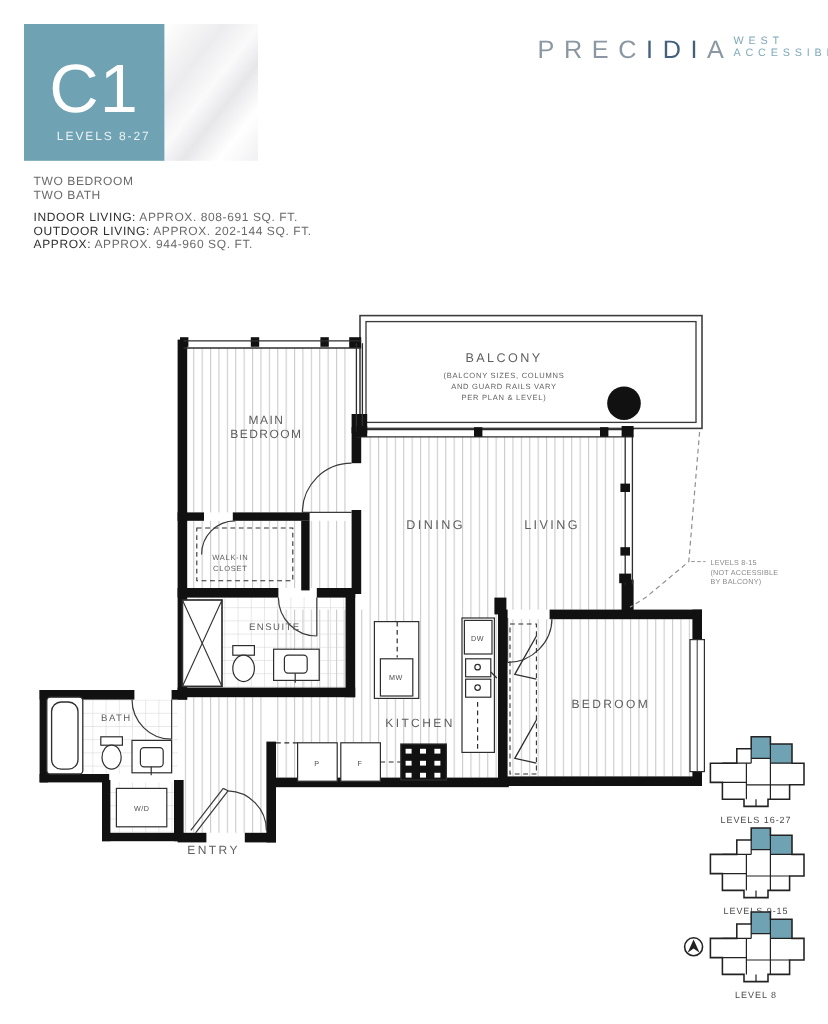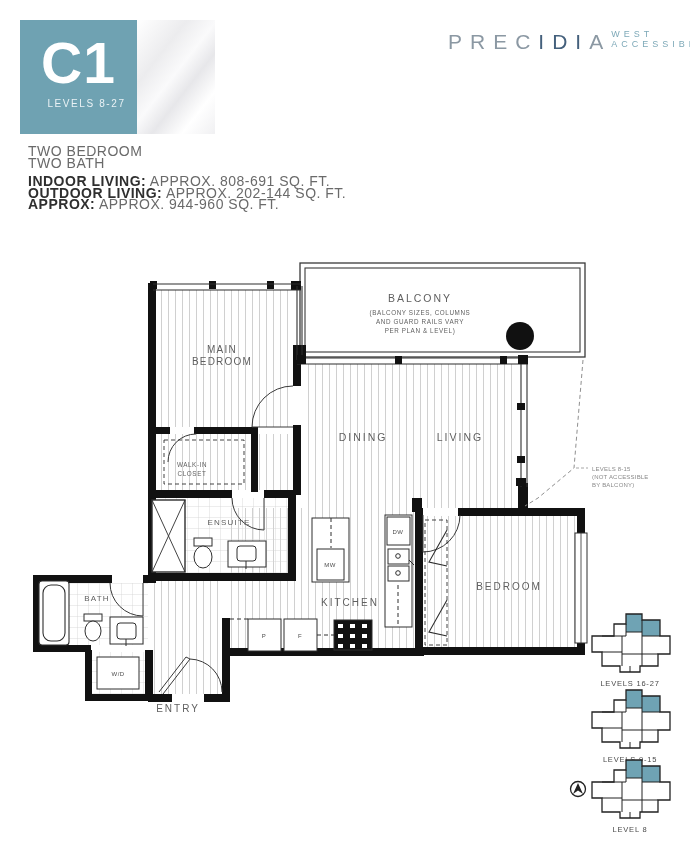--- a/index.html
+++ b/index.html
@@ -2,36 +2,36 @@
 <html><head>
 <meta charset="utf-8">
 <style>
   html,body{margin:0;padding:0;background:#ffffff;}
   body{width:690px;height:853px;position:relative;overflow:hidden;
        font-family:"Liberation Sans", sans-serif;}
   .abs{position:absolute;}
   
   .badge{left:20px;top:20px;width:117px;height:114px;background:#6fa2b2;
          display:flex;flex-direction:column;align-items:center;z-index:3;}
-  .badge .code{color:#fff;font-size:57px;font-weight:700;letter-spacing:1px;
-               line-height:1;margin-top:15px;}
+  .badge .code{color:#fff;font-size:57px;font-weight:400;letter-spacing:1px;
+               line-height:1;margin-top:26px;}
   .badge .lv{color:#eaf2f5;font-size:10px;letter-spacing:1.6px;margin-top:6px;margin-left:16px;}
   .marble{left:137px;top:20px;width:78px;height:114px;z-index:2;
     background:linear-gradient(128deg,#ffffff 0%,#ececee 30%,#fafafb 48%,
                #e7e7ea 62%,#ffffff 80%,#f0f0f2 100%);}
   .logo{left:448px;top:22px;width:212px;display:flex;flex-direction:row;
         align-items:flex-start;z-index:3;}
   .logo .name{font-size:21px;letter-spacing:8px;color:#8b98a3;margin-top:8px;
               white-space:nowrap;}
   .logo .name .dark{color:#44607c;}
   .logo .place{font-size:9px;letter-spacing:4px;color:#7ea9b8;margin-top:7px;}
-  .info{left:28px;top:146px;z-index:3;font-size:14px;color:#6a6a6a;
+  .info{left:28px;top:146px;z-index:3;font-size:10px;color:#6a6a6a;
         letter-spacing:.5px;line-height:11.5px;}
   .info .gap{height:7px;}
-  .info b{color:#2f2f2f;font-weight:bold;}
+  .info b{color:#2f2f2f;font-weight:normal;}
   
   svg text{fill:#5f5f5f;}
   .room-lb{font-size:10.5px;letter-spacing:2px;}
   .room-sm{font-size:8px;letter-spacing:1.2px;}
   .room-xs{font-size:6.3px;letter-spacing:.6px;}
   .fix-lb{font-size:6px;letter-spacing:.4px;fill:#4c4c4c;}
   .note-lb{font-size:6px;fill:#8a8a8a;letter-spacing:.2px;}
   .kp-lb{font-size:7.5px;letter-spacing:.8px;fill:#4a4a4a;}
 </style>
 </head>

